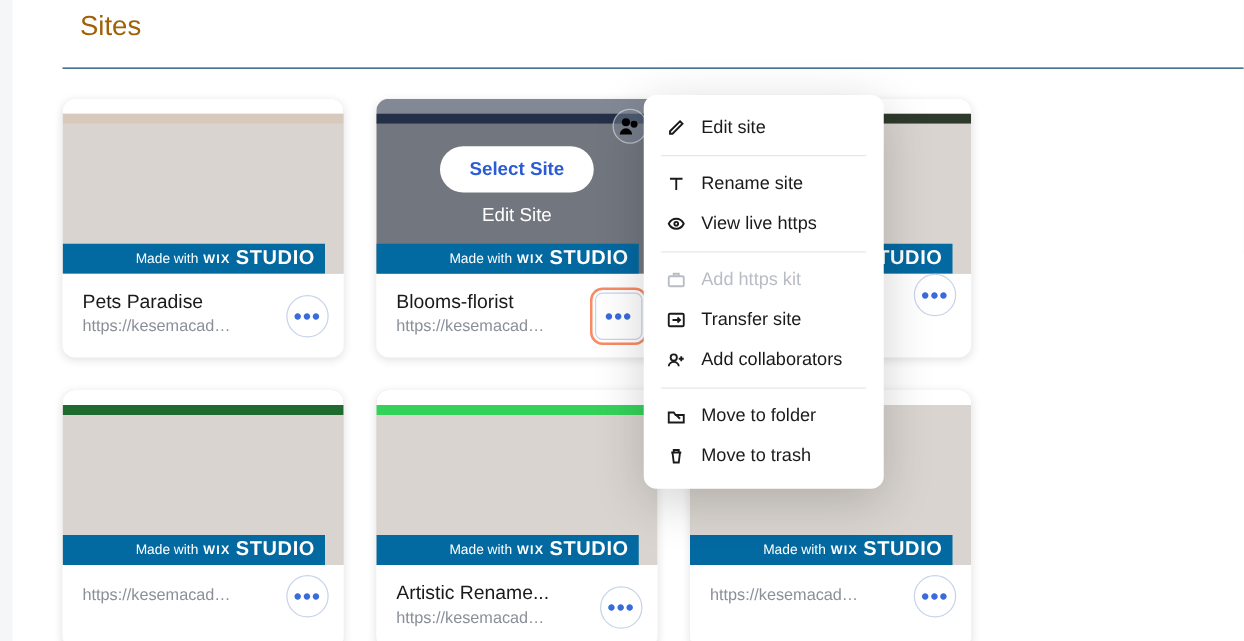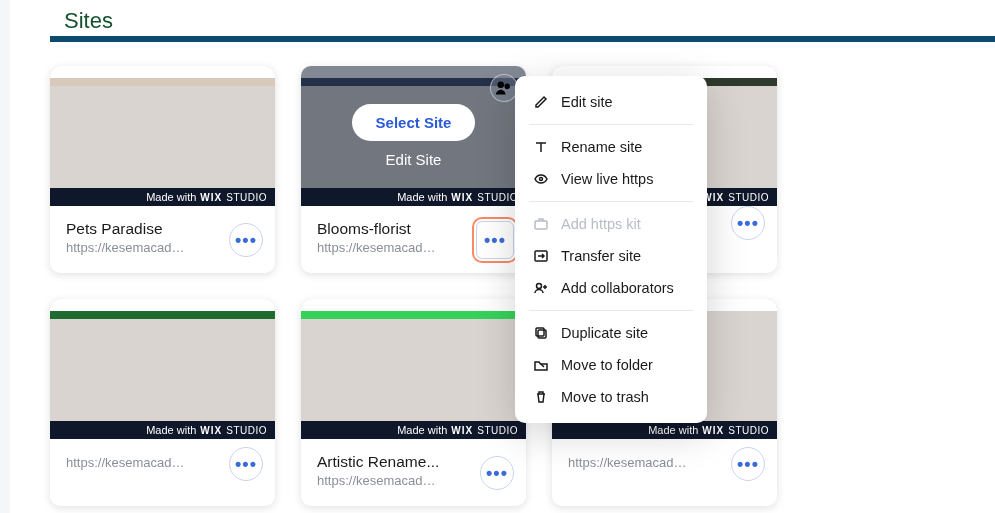--- a/index.html
+++ b/index.html
@@ -12,24 +12,24 @@
     position: relative;
   }
   .content {
     padding: 0 0 0 40px;
     background: #fff;
     margin-left: 10px;
     height: 100%;
   }
   .page-title {
     font-size: 22px;
-    color: #14532d;
-    padding: 8px 0 2px 14px;
+    color: #a16207;
+    padding: 8px 0 20px 14px;
     font-weight: 400;
-    border-bottom: 6px solid #0c4a6e;
+    border-bottom: 1px solid #0c4a6e;
   }
   .grid {
     display: flex;
     flex-wrap: wrap;
     gap: 26px;
     padding: 24px 0 0 0;
   }
   .card {
     width: 225px;
     background: #fff;
@@ -54,33 +54,33 @@
     width:100%;
   }
   .thumb-fill {
     position:absolute;
     top:20px; left:0; right:0; bottom:0;
   }
   .badge-strip {
     position: absolute;
     bottom: 0;
     left: 0;
-    right: 0;
-    background: #0f172a;
+    right: 15px;
+    background: #0369a1;
     color: #fff;
     font-size: 11px;
     padding: 3px 8px;
     text-align: right;
     display:flex;
     justify-content:flex-end;
     align-items:center;
     gap:4px;
   }
   .wix-logo { font-weight:700; letter-spacing:1px; font-size:10px;}
-  .wix-studio { font-weight:400; font-size:10px; letter-spacing:0.5px;}
+  .wix-studio { font-weight:700; font-size:16px; letter-spacing:0.5px;}
   .card-body {
     padding: 14px 16px 18px 16px;
     position: relative;
   }
   .card-title {
     font-size: 15.5px;
     font-weight: 400;
     color: #1a1a1a;
     white-space: nowrap;
     overflow: hidden;
@@ -379,29 +379,20 @@
           <path d="M2 13c0-2 2-3.5 4-3.5s4 1.5 4 3.5"></path>
           <path d="M12 5v4M10 7h4"></path>
         </svg>
       </span>
     <span>Add collaborators</span>
     </div>
     <div class="menu-sep"></div>
     <div class="menu-item">
     <span class="mi-icon">
         <svg viewBox="0 0 16 16">
-          <rect x="5" y="5" width="8" height="8" rx="1"></rect>
-          <rect x="3" y="3" width="8" height="8" rx="1"></rect>
-        </svg>
-      </span>
-    <span>Duplicate site</span>
-    </div>
-    <div class="menu-item">
-    <span class="mi-icon">
-        <svg viewBox="0 0 16 16">
           <path d="M2 5h4l1.5 2H14v6H2z"></path>
           <path d="M8 7l3 3"></path>
         </svg>
       </span>
     <span>Move to folder</span>
     </div>
     <div class="menu-item">
     <span class="mi-icon">
         <svg viewBox="0 0 16 16">
           <path d="M4 5h8M6 5V3h4v2M5 5l1 8h4l1-8"></path>

